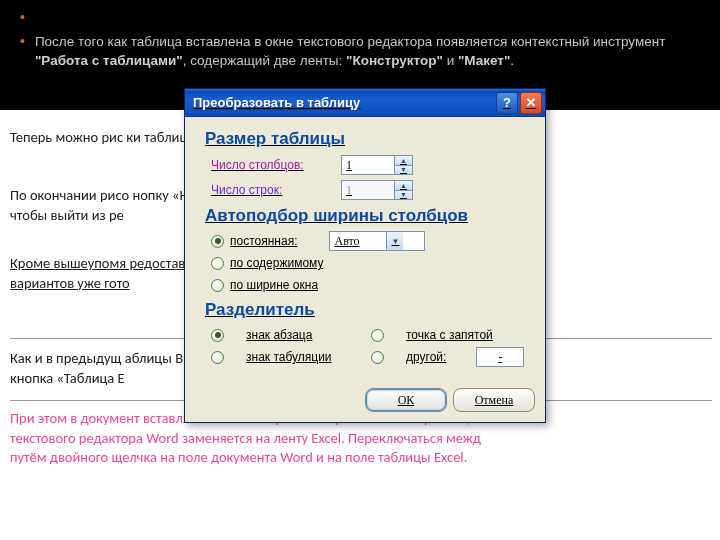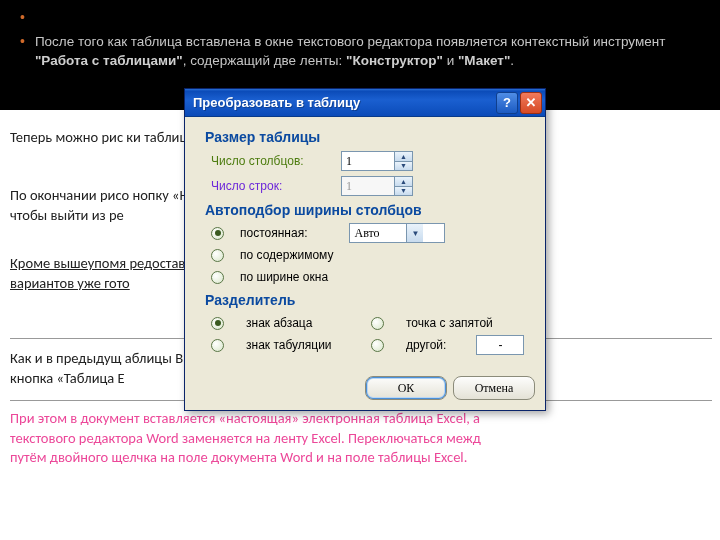--- a/index.html
+++ b/index.html
@@ -14,44 +14,44 @@
   
   .screenshot-area { position: absolute; left: 0; right: 0; top: 110px; bottom: 0; background: #fff; }
   
   .bg-text { position: absolute; left: 10px; right: 8px; font-family: Calibri, Arial, sans-serif; color: #222; font-size: 14.5px; line-height: 1.35; }
   .bg1 { top: 18px; }
   .bg2 { top: 76px; }
   .bg3 { top: 144px; text-decoration: underline; }
   .bg4 { top: 228px; border-top: 1px solid #999; padding-top: 10px; }
   .bg5 { top: 290px; border-top: 1px solid #999; padding-top: 8px; color: #ec4899; background:#fff; }
   
-  .dialog { position: absolute; left: 184px; top: -22px; width: 362px; background: #ece9d8; border: 1px solid #0a246a; box-shadow: 3px 3px 8px rgba(0,0,0,0.35); font-family: Tahoma, Arial, sans-serif; font-size: 12px; }
+  .dialog { position: absolute; left: 184px; top: -22px; width: 362px; background: #ece9d8; border: 1px solid #0a246a; box-shadow: 3px 3px 8px rgba(0,0,0,0.35); font-family: Tahoma, Arial, sans-serif; font-size: 12px; text-decoration: underline; }
   
   .titlebar { height: 28px; background: linear-gradient(to bottom, #2a6fd6 0%, #0b4bb8 8%, #1a5fd0 40%, #0b4bb8 100%); display: flex; align-items: center; padding: 0 3px 0 8px; color: #fff; font-weight: bold; font-size: 13px; border-bottom:1px solid #083a8a;}
   .titlebar-text { flex: 1; text-shadow: 1px 1px 0 rgba(0,0,0,0.25); }
   .titlebar-btns { display: flex; gap: 2px; }
   .tbtn { width: 22px; height: 22px; border-radius: 3px; display:flex; align-items:center; justify-content:center; font-weight:bold; font-size:13px; color:#fff; }
   .tbtn.help { background: linear-gradient(to bottom,#4f8de6,#1b5ac2); border:1px solid #0f3f8d; }
   .tbtn.close { background: linear-gradient(to bottom,#f07a5c,#d64a25); border:1px solid #9a2f14; }
   
   .dialog-body { padding: 8px 12px 10px 12px; }
-  .section-header { color: #0b4aa0; font-weight: bold; font-size: 14px; margin: 4px 0 4px 0; padding-left: 8px; }
+  .section-header { color: #0b4aa0; font-weight: bold; font-size: 17px; margin: 4px 0 4px 0; padding-left: 8px; }
   
   .form-row { display: flex; align-items: center; height: 24px; margin: 1px 0 1px 14px; }
-  .form-label { width: 130px; color: #4d7c0f; }
+  .form-label { width: 130px; color: #a21caf; }
   .form-label.disabled { color: #6d28d9; }
   
   .spinner { display: inline-flex; align-items: stretch; width: 72px; height: 20px; border: 1px solid #7a96af; background: #fff; }
   .spinner input { border: none; width: 52px; padding: 0 4px; font-size: 12px; outline: none; font-family: Tahoma; }
   .spinner.disabled input { color:#999; background:#f7f7f7;}
   .spin-btns { width: 18px; display: flex; flex-direction: column; border-left: 1px solid #7a96af; }
   .spin-btn { flex: 1; background: linear-gradient(to bottom,#eaf3fb,#c8dbee); display:flex; align-items:center; justify-content:center; font-size:7px; color:#2a4a7a; cursor:pointer; }
   .spin-btn + .spin-btn { border-top: 1px solid #7a96af; }
   
-  .radio-row { display: flex; align-items: center; height: 22px; margin-left: 14px; gap: 16px; }
+  .radio-row { display: flex; align-items: center; height: 22px; margin-left: 14px; gap: 6px; }
   .radio { width: 13px; height: 13px; border-radius: 50%; border: 1px solid #5a7646; background: radial-gradient(circle at 35% 35%, #fff, #d8e6c8); display:inline-flex; align-items:center; justify-content:center; }
   .radio.checked::after { content:""; width:6px; height:6px; border-radius:50%; background:#3a5a1f; }
   .radio-label { flex: 0 0 auto; }
   
   .combo { display:inline-flex; align-items:stretch; width: 96px; height:20px; border:1px solid #7a96af; background:#fff; margin-left: 26px; }
   .combo input { border:none; width:56px; padding:0 4px; font-size:12px; font-family:Tahoma; outline:none; }
   .combo .caret { width:17px; border-left:1px solid #7a96af; background:linear-gradient(to bottom,#eaf3fb,#c8dbee); display:flex; align-items:center; justify-content:center; font-size:8px; color:#2a4a7a; cursor:pointer;}
   
   .radio-grid { display:flex; flex-wrap: wrap; margin-left:14px; }
   .radio-grid .cell { display:flex; align-items:center; gap:22px; width: 160px; height:22px; }

